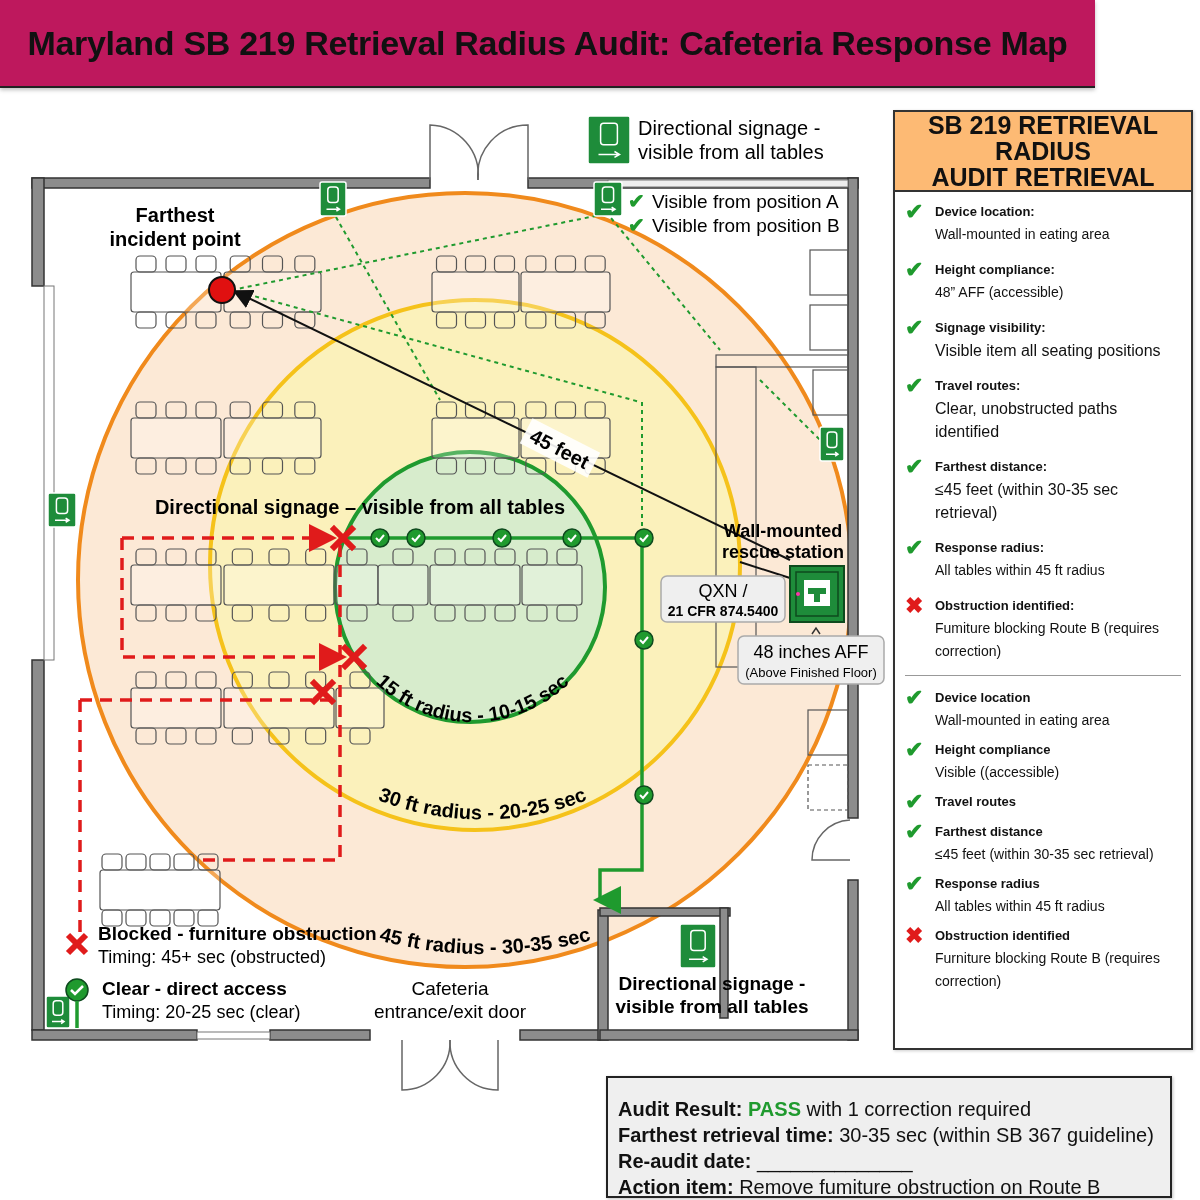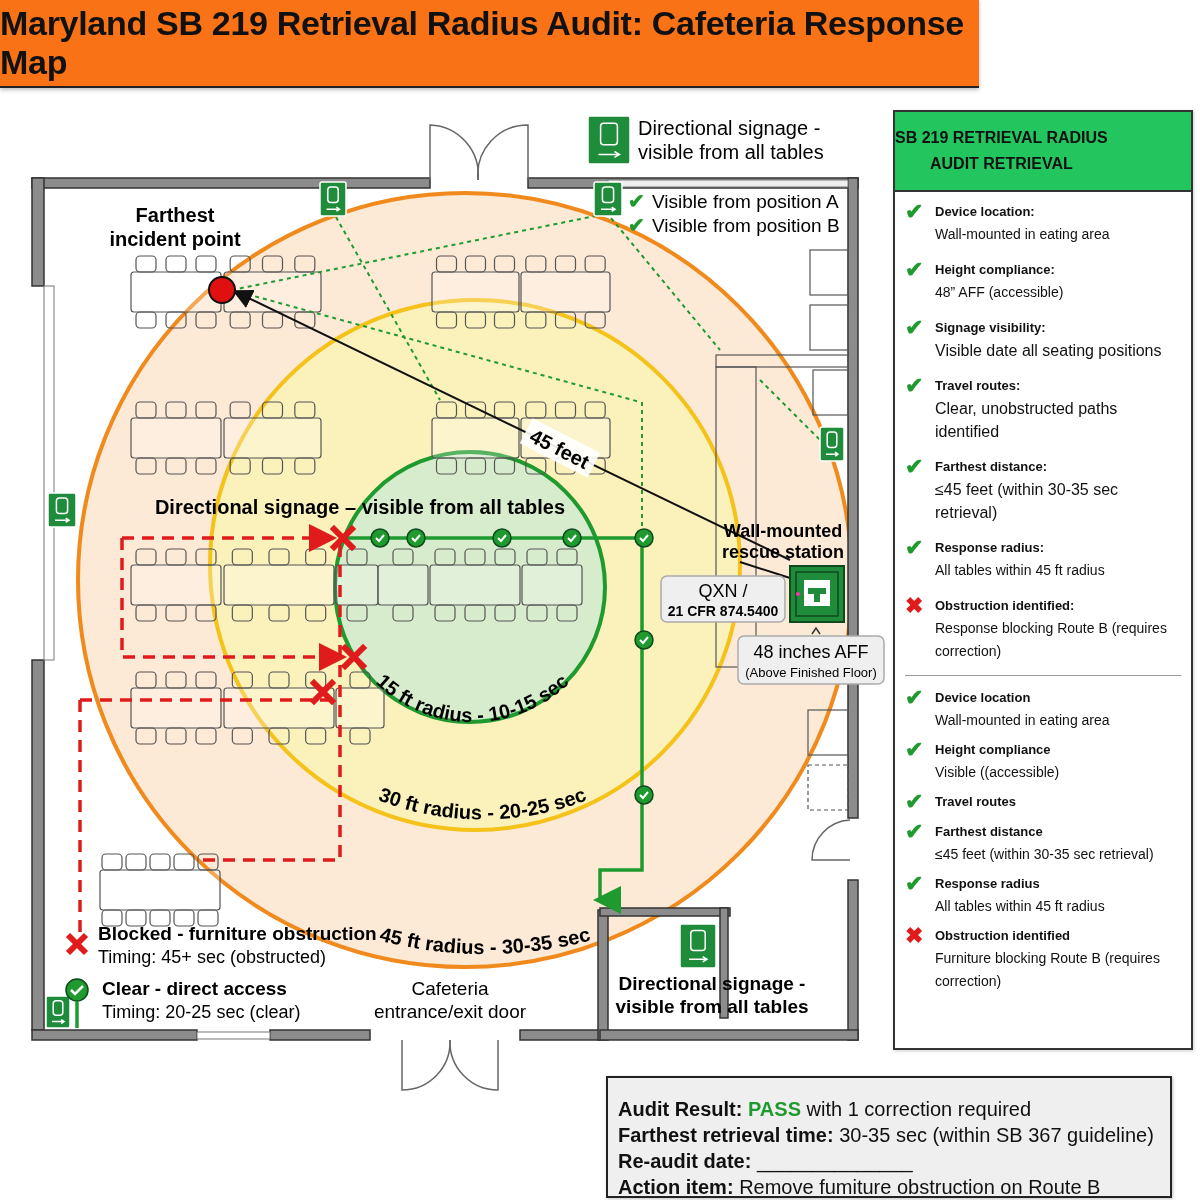--- a/index.html
+++ b/index.html
@@ -1,22 +1,22 @@
 <!DOCTYPE html>
 <html><head>
 <meta charset="utf-8">
 <style>
   html,body{margin:0;padding:0;background:#fff;}
   body{width:1200px;height:1200px;position:relative;overflow:hidden;font-family:"Liberation Sans",sans-serif;color:#111;}
-  .title-bar{position:absolute;left:0;top:0;width:979px;height:86px;background:#f97316;border-bottom:2px solid #222;box-shadow:0 2px 4px rgba(0,0,0,.25);display:flex;align-items:center;justify-content:center;}
+  .title-bar{position:absolute;left:0;top:0;width:1095px;height:86px;background:#be185d;border-bottom:2px solid #222;box-shadow:0 2px 4px rgba(0,0,0,.25);display:flex;align-items:center;justify-content:center;}
   .title-bar h1{margin:0;font-size:34px;font-weight:bold;letter-spacing:-0.3px;font-family:"Liberation Sans",sans-serif;}
   svg.plan{position:absolute;left:0;top:0;}
   .plan text{font-family:"Liberation Sans",sans-serif;}
   .checklist{position:absolute;left:893px;top:110px;width:300px;height:940px;border:2px solid #333;background:#fff;box-sizing:border-box;box-shadow:1px 1px 3px rgba(0,0,0,.2);}
-  .checklist .head{background:#22c55e;border-bottom:2px solid #333;height:78px;display:flex;align-items:center;justify-content:flex-start;text-align:center;font-weight:bold;font-size:16px;line-height:26px;}
+  .checklist .head{background:#fdba74;border-bottom:2px solid #333;height:78px;display:flex;align-items:center;justify-content:flex-start;text-align:center;font-weight:bold;font-size:25px;line-height:26px;}
   .ck-item{display:flex;align-items:flex-start;padding:0 8px 0 10px;}
   .ck-mark{width:24px;font-size:22px;font-weight:bold;line-height:24px;flex:0 0 24px;}
   .ck-mark.ok{color:#1f9a2e;}
   .ck-mark.bad{color:#e01b1b;}
   .ck-text{flex:1;margin-left:6px;}
   .ck-label{font-weight:bold;font-size:13px;line-height:23px;}
   .ck-detail{font-size:14px;line-height:23px;}
   .ck-detail.small{font-size:16px;}
   .ck-sep{height:1px;background:#999;margin:8px 10px 10px 10px;}
   .summary{position:absolute;left:606px;top:1076px;width:566px;height:122px;border:2px solid #222;background:#efefef;box-sizing:border-box;padding:18px 10px;font-size:20px;line-height:26px;box-shadow:1px 1px 3px rgba(0,0,0,.25);}
@@ -437,21 +437,21 @@
         <span class="ck-mark ok">✔</span>
         <div class="ck-text">
           <div class="ck-label">Height compliance:</div>
           <div class="ck-detail">48” AFF (accessible)</div>
         </div>
       </div>
       <div class="ck-item" style="margin-bottom: 12px;">
         <span class="ck-mark ok">✔</span>
         <div class="ck-text">
           <div class="ck-label">Signage visibility:</div>
-          <div class="ck-detail small">Visible date all seating positions</div>
+          <div class="ck-detail small">Visible item all seating positions</div>
         </div>
       </div>
       <div class="ck-item" style="margin-bottom: 12px;">
         <span class="ck-mark ok">✔</span>
         <div class="ck-text">
           <div class="ck-label">Travel routes:</div>
           <div class="ck-detail small">Clear, unobstructed paths identified</div>
         </div>
       </div>
       <div class="ck-item" style="margin-bottom: 12px;">
@@ -465,21 +465,21 @@
         <span class="ck-mark ok">✔</span>
         <div class="ck-text">
           <div class="ck-label">Response radius:</div>
           <div class="ck-detail">All tables within 45 ft radius</div>
         </div>
       </div>
       <div class="ck-item" style="margin-bottom: 12px;">
         <span class="ck-mark bad">✖</span>
         <div class="ck-text">
           <div class="ck-label">Obstruction identified:</div>
-          <div class="ck-detail">Response blocking Route B (requires correction)</div>
+          <div class="ck-detail">Fumiture blocking Route B (requires correction)</div>
         </div>
       </div>
     </div>
   <div class="ck-sep"></div>
   <div id="ck2">
       <div class="ck-item" style="margin-bottom: 6px;">
         <span class="ck-mark ok">✔</span>
         <div class="ck-text">
           <div class="ck-label">Device location</div>
           <div class="ck-detail">Wall-mounted in eating area</div>

